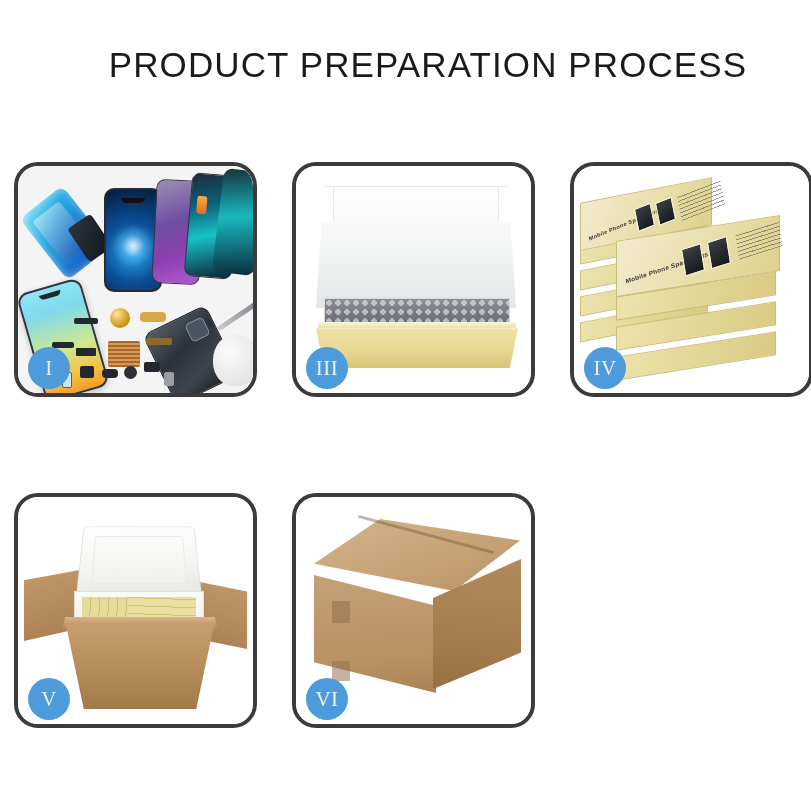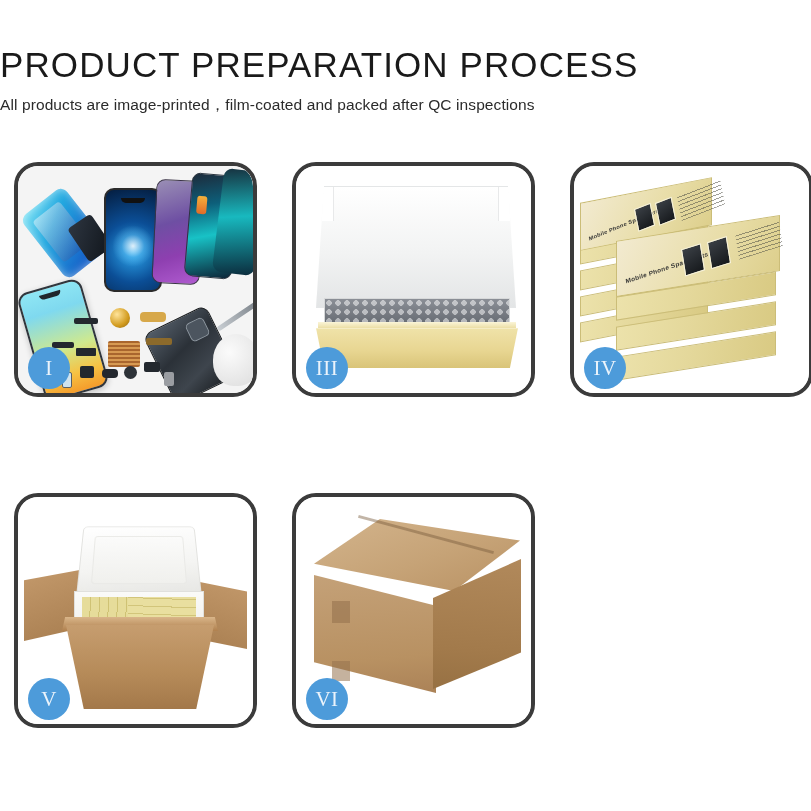--- a/index.html
+++ b/index.html
@@ -19,20 +19,22 @@
     height: 811px;
     background: #ffffff;
   }
 
   
   .header {
     position: absolute;
     top: 44px;
     left: 0;
     width: 811px;
+    text-align: center;
+    padding-left: 45px;
   }
 
   .page-title {
     font-size: 35px;
     font-weight: 400;
     letter-spacing: 1.1px;
     color: #1a1a1a;
     line-height: 42px;
     font-family: "Liberation Sans", sans-serif;
   }
@@ -385,21 +387,20 @@
     background: rgba(150,115,78,.55);
   }
 </style>
 </head>
 <body>
 
 <div class="page">
 
   <div class="header">
     <div class="page-title">PRODUCT PREPARATION PROCESS</div>
-    <div class="page-subtitle">All products are image-printed，film-coated and packed after QC inspections</div>
   </div>
 
   <div class="grid">
 
     <div class="panel">
       <div class="panel-inner">
         <div class="scene-parts">
           <div class="ph-lcd"></div>
           <div class="ph-flex"></div>
           <div class="ph-glass"></div>

